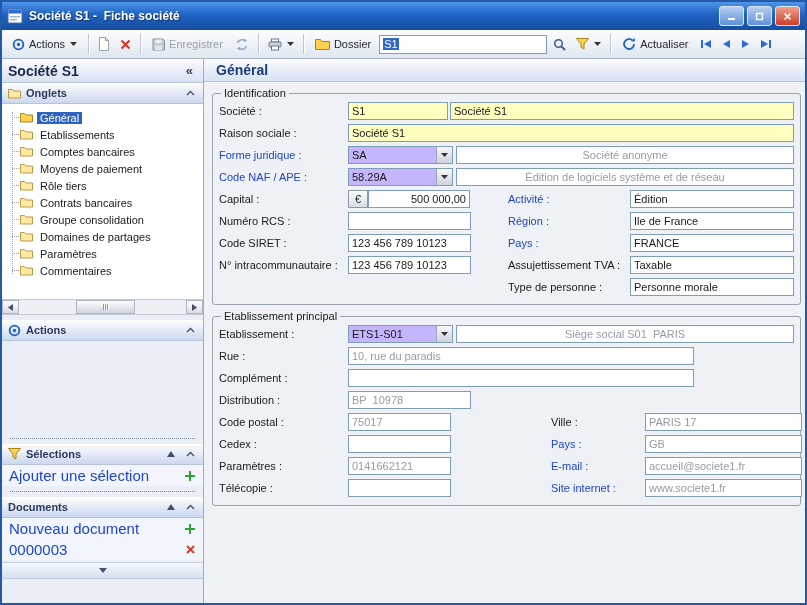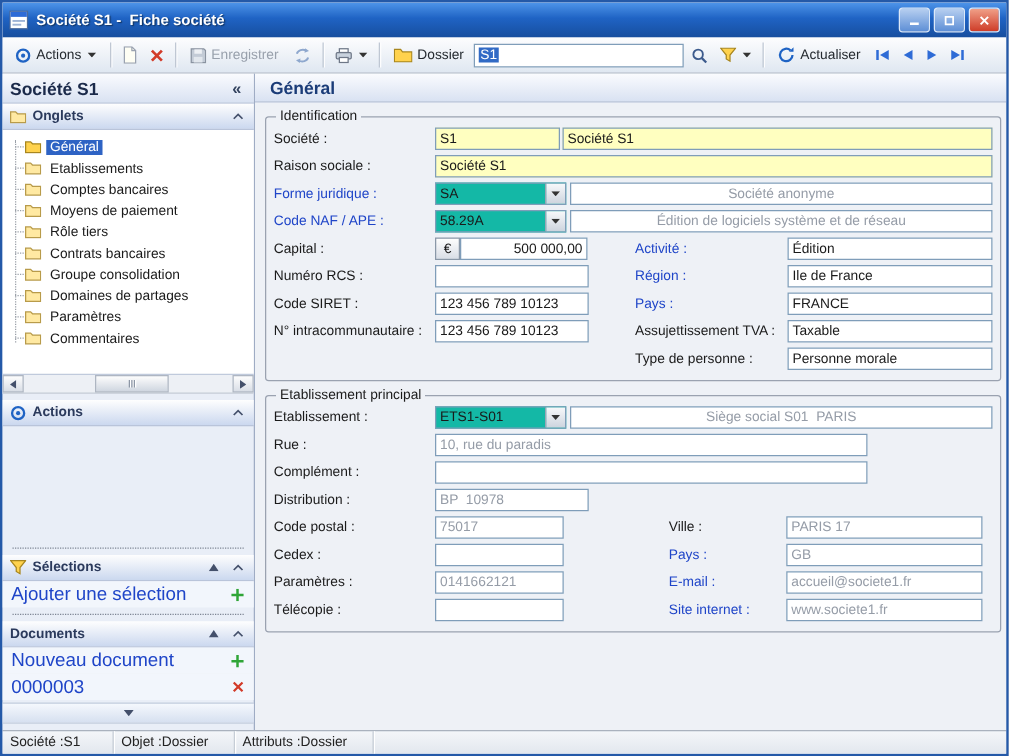--- a/index.html
+++ b/index.html
@@ -77,30 +77,30 @@
   fieldset.fs legend{font-size:11px;color:#1A1A1A;padding:0 3px;margin-left:2px;}
   .frow{display:flex;align-items:center;height:22px;position:relative;font-size:11px;}
   .flabel{width:129px;flex:0 0 129px;color:#1A1A1A;white-space:nowrap;}
   .flabel.link{color:#1F45C8;}
   .tb{height:18px;box-sizing:border-box;border:1px solid #7F9DB9;background:#fff;padding:1px 3px;
       display:flex;align-items:center;font-size:11px;color:#1A1A1A;white-space:pre;overflow:hidden;}
   .tb.yellow{background:#FFFFC0;}
   .tb.ro span{color:#959CA7;}
   .tb.num{justify-content:flex-end;}
   .combo{height:18px;box-sizing:border-box;border:1px solid #7F9DB9;background:#fff;display:flex;align-items:center;}
-  .combo.yellow{background:#14b8a6;}
+  .combo.yellow{background:#c4b5fd;}
   .combo .cval{flex:1;padding:0 3px;font-size:11px;color:#1A1A1A;white-space:nowrap;overflow:hidden;}
   .combo .cbtn{width:15px;height:16px;flex:0 0 15px;display:flex;align-items:center;justify-content:center;
                background:linear-gradient(#F7F8FA,#CDD4DE);border-left:1px solid #9AA6B6;}
   .curbtn{width:20px;height:18px;box-sizing:border-box;border:1px solid #8A98A8;
           background:linear-gradient(#FDFDFD,#D9DEE6);display:flex;align-items:center;justify-content:center;
           font-size:11px;color:#1A1A1A;}
   .rcol{position:absolute;display:flex;align-items:center;}
   .rcol.ident{left:289px;}
-  .rcol.etab{left:316px;}
+  .rcol.etab{left:332px;}
   .rl122{width:122px;flex:0 0 122px;}
   .rl94{width:94px;flex:0 0 94px;}
   .ml2{margin-left:2px;} .ml3{margin-left:3px;justify-content:center;}
   .w100{width:100px;flex:0 0 100px;} .w102{width:102px;flex:0 0 102px;} .w103{width:103px;flex:0 0 103px;}
   .w105{width:105px;flex:0 0 105px;} .w123{width:123px;flex:0 0 123px;} .w157{width:157px;flex:0 0 157px;}
   .w164{width:164px;flex:0 0 164px;} .w338{width:338px;flex:0 0 338px;} .w344{width:344px;flex:0 0 344px;}
   .w346{width:346px;flex:0 0 346px;} .w446{width:446px;flex:0 0 446px;}
 
   
   .statusbar{height:18px;flex:0 0 18px;display:flex;align-items:center;font-size:11px;color:#222;
@@ -603,19 +603,14 @@
           <div class="tb ro w103"><span></span></div>
           <div class="rcol etab">
             <span class="flabel link rl94">Site internet :</span>
             <div class="tb ro w157"><span>www.societe1.fr</span></div>
           </div>
         </div>
       </fieldset>
     </div>
   </div>
 
-  <div class="statusbar">
-    <span class="scell" style="width:74px;">Société :S1</span>
-    <span class="scell" style="width:82px;">Objet :Dossier</span>
-    <span class="scell" style="width:96px;">Attributs :Dossier</span>
-  </div>
 
 </div>
 
 </body></html>

